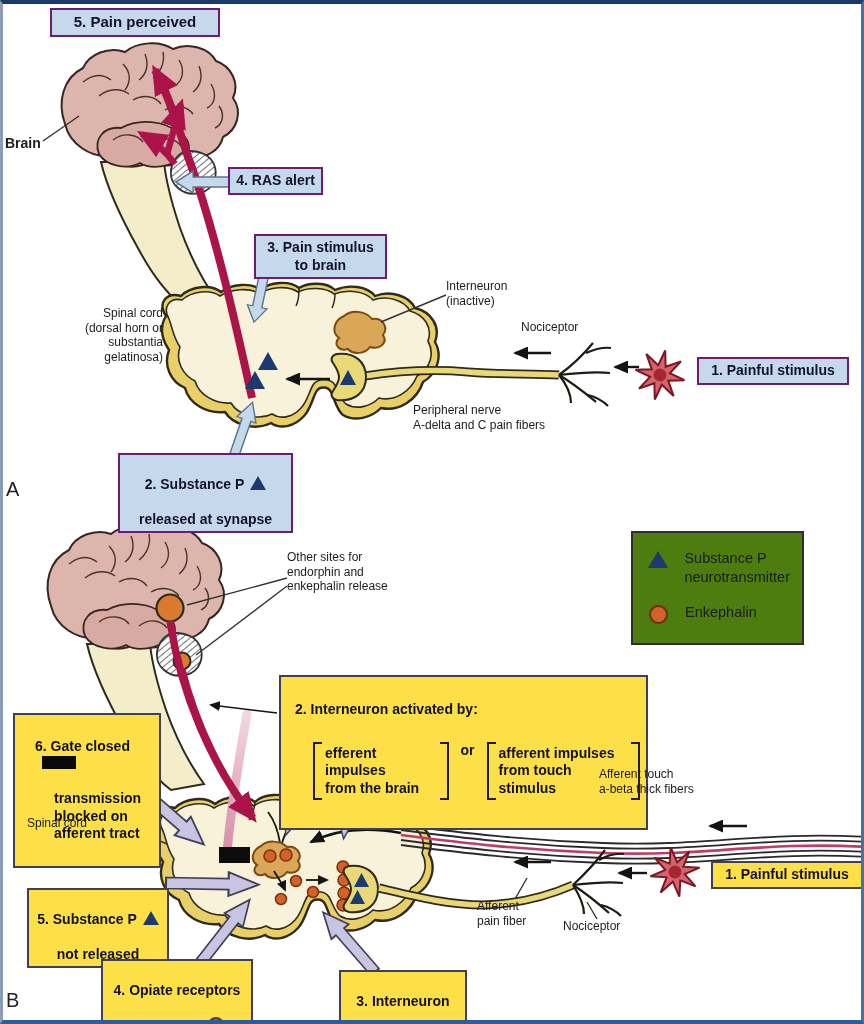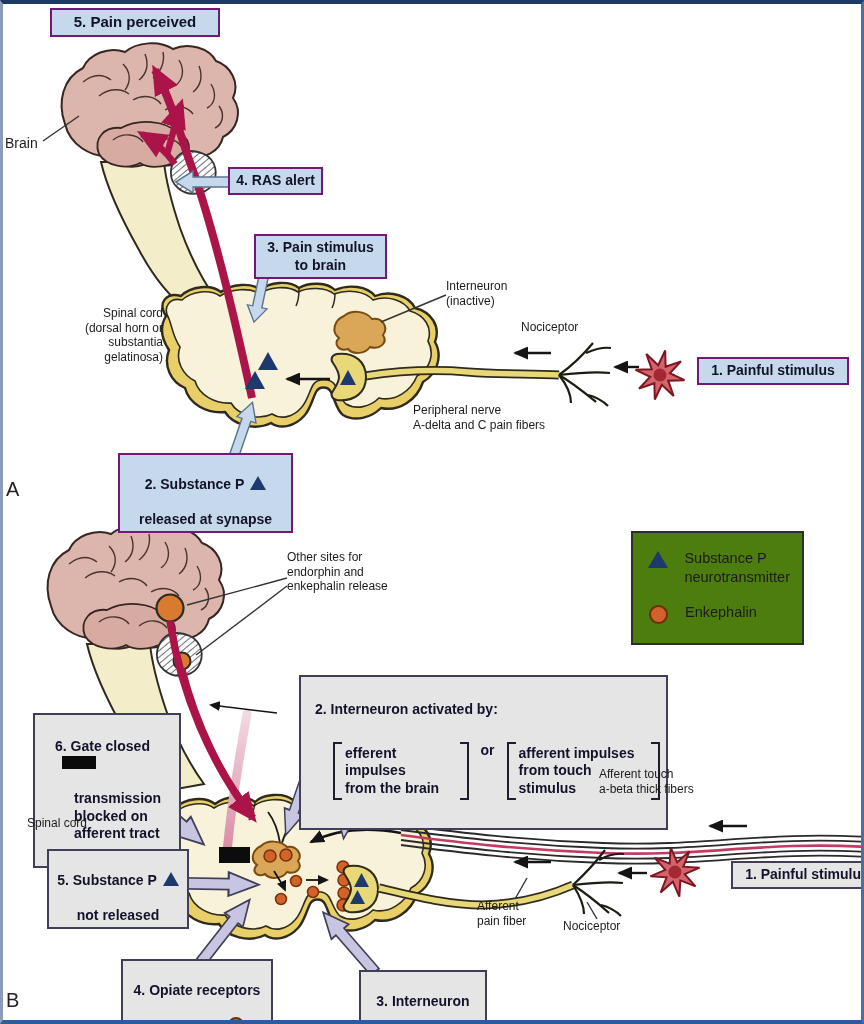--- a/index.html
+++ b/index.html
@@ -9,21 +9,21 @@
     border-top:4px solid #1c3a68;border-left:3px solid #8a9cba;
     border-right:3px solid #4a6fa0;border-bottom:4px solid #2d5c9c;
     font-family:"Liberation Sans", sans-serif;
   }
   #art{position:absolute;left:0;top:0;width:864px;height:1024px;}
   .bx{
     position:absolute;border:2px solid #701a75;background:#c6d9ec;
     font-weight:bold;font-size:14px;line-height:1.25;text-align:center;
     padding:3px 6px;color:#12122a;box-sizing:border-box;white-space:pre-line;
   }
-  .bx.b{background:#e5e5e5;border-color:#3f3f58;margin-left:20px;}
+  .bx.b{background:#fde047;border-color:#3f3f58;}
   .bx.left{text-align:left;}
   .lbl{
     position:absolute;font-size:12px;line-height:1.22;color:#1c1c1c;
     white-space:pre-line;
   }
   .lbl.r{text-align:right;}
   .pletter{position:absolute;font-size:20px;color:#222;}
   .pre{white-space:pre-line;}
   .tri{display:inline-block;width:0;height:0;border-left:8px solid transparent;
     border-right:8px solid transparent;border-bottom:14px solid #1d3a6e;
@@ -238,21 +238,21 @@
 
     <g fill="none" stroke="#333" stroke-width="1.4">
       <path d="M 122,822 L 164,840"></path>
       <path d="M 512,895 L 524,874"></path>
       <path d="M 594,915 L 584,898"></path>
     </g>
   </g>
 </svg>
 
 <div class="bx" style="left:47px;top:4px;width:170px;font-size:15px;"><span>5. Pain perceived</span></div>
-<div class="lbl" style="left:2px;top:131px;font-size:14px;">Brain</div>
+<div class="lbl" style="left:2px;top:131px;font-size:14px;font-weight:bold;">Brain</div>
 <div class="bx" style="left:225px;top:163px;width:95px;"><span>4. RAS alert</span></div>
 <div class="bx" style="left:225px;top:230px;width:133px;margin-left:26px;"><span class="pre">3. Pain stimulus
 to brain</span></div>
 <div class="lbl r" style="left:52px;top:302px;width:108px;">Spinal cord
 (dorsal horn or
 substantia
 gelatinosa)</div>
 <div class="lbl" style="left:443px;top:275px;">Interneuron
 (inactive)</div>
 <div class="lbl" style="left:518px;top:316px;">Nociceptor</div>
@@ -299,21 +299,21 @@
   <div><span>6. Gate closed</span><span class="blk"></span></div>
   <div class="ind pre">transmission
 blocked on
 afferent tract</div>
 </div>
 
 <div class="lbl" style="left:596px;top:763px;">Afferent touch
 a-beta thick fibers</div>
 <div class="lbl" style="left:24px;top:812px;">Spinal cord</div>
 
-<div class="bx b" style="left:24px;top:845px;width:142px;">
+<div class="bx b" style="left:24px;top:884px;width:142px;">
   <span>5. Substance P</span><span class="tri"></span><br>
   <span>not released</span>
 </div>
 
 <div class="bx b" style="left:708px;top:857px;width:152px;"><span>1. Painful stimulus</span></div>
 <div class="lbl" style="left:474px;top:895px;">Afferent
 pain fiber</div>
 <div class="lbl" style="left:560px;top:915px;">Nociceptor</div>
 
 <div class="bx b" style="left:98px;top:955px;width:152px;">

